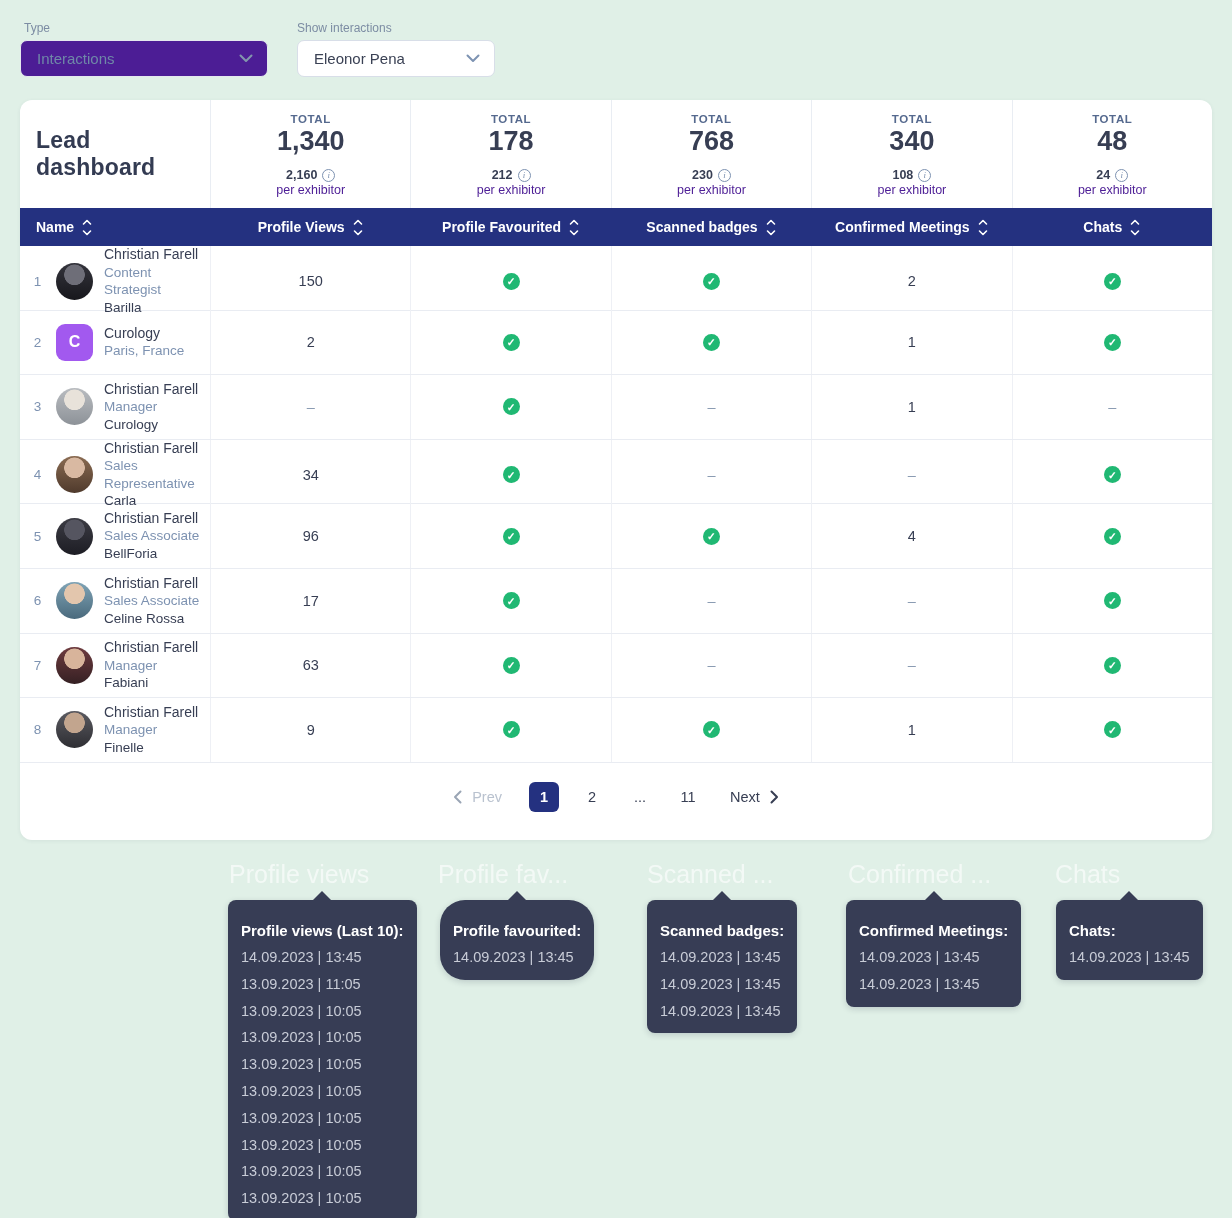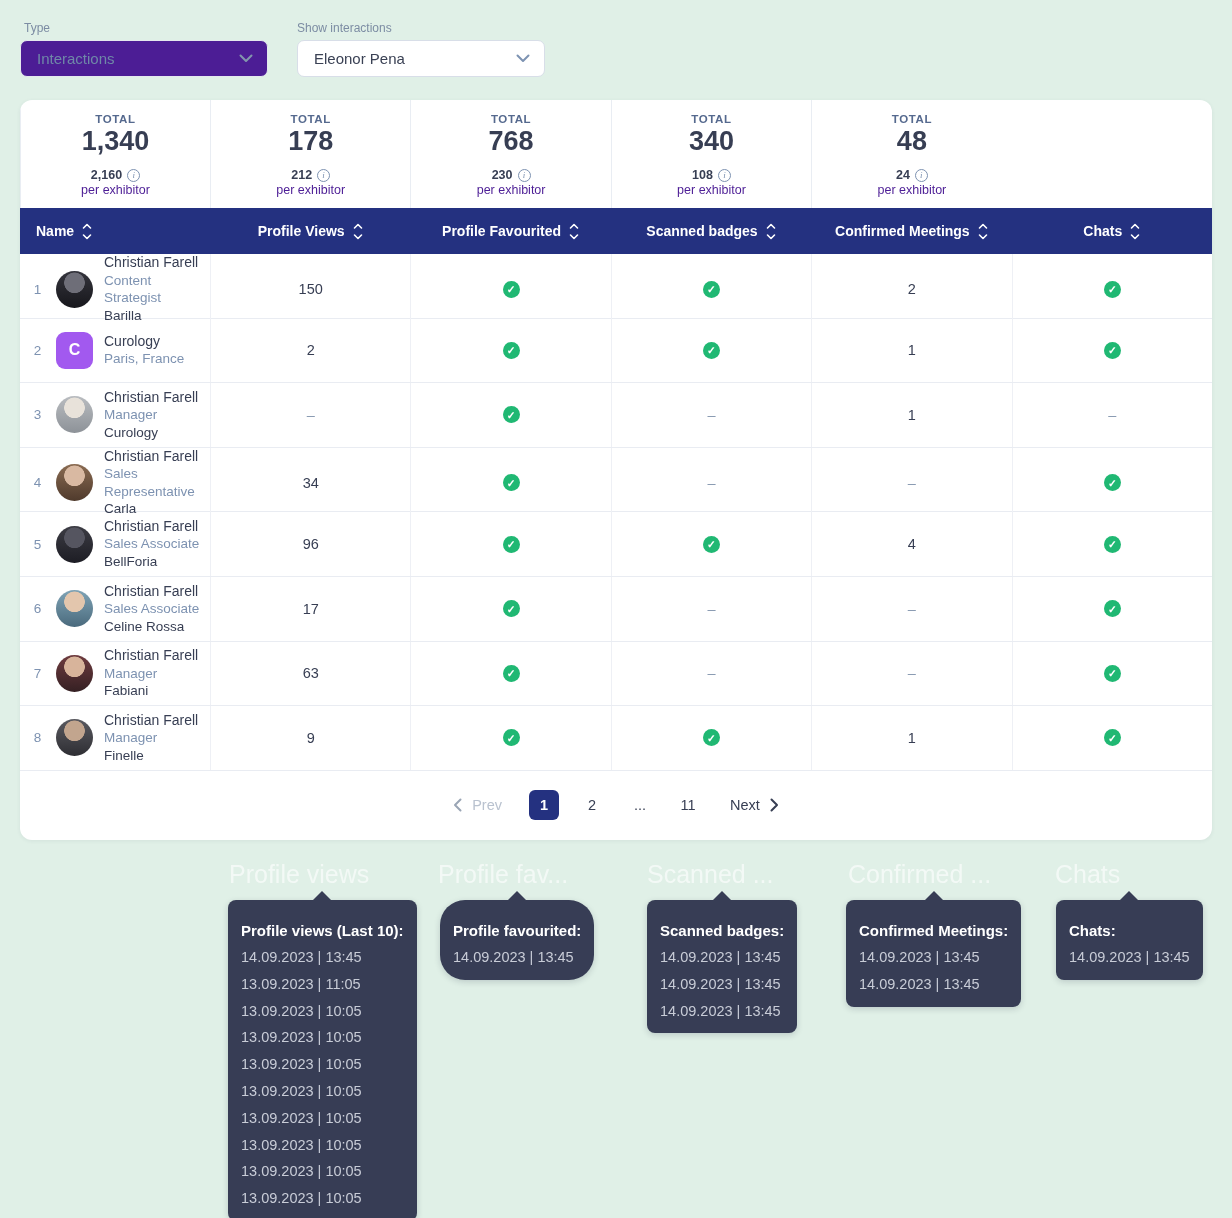--- a/index.html
+++ b/index.html
@@ -17,21 +17,21 @@
   .filter-label.show { left:297px; top:21px; }
   .select {
     position:absolute; top:40px; height:37px; border-radius:7px;
     display:flex; align-items:center; justify-content:space-between;
     padding:0 14px 0 16px; font-size:15px; cursor:pointer;
   }
   .select.disabled {
     left:20px; width:248px; background:#4c1d95; border:1px solid #e4e8ee; color:#6f88a8;
   }
   .select.normal {
-    left:297px; width:248px; background:#ffffff; border:1px solid #d8dee8; color:#3a4154;
+    left:297px; width:198px; background:#ffffff; border:1px solid #d8dee8; color:#3a4154;
   }
   .chev { flex-shrink:0; }
   
   .card {
     position:absolute; left:20px; top:100px; width:1192px; height:740px;
     background:#fff; border-radius:12px; box-shadow:0 1px 4px rgba(40,60,90,.07);
     overflow:hidden;
   }
   .stats { display:grid; grid-template-columns:190px repeat(5,1fr); height:108px; }
   .title-cell { display:flex; align-items:center; padding-left:16px; }
@@ -45,21 +45,21 @@
   .stat-per { display:flex; align-items:center; gap:5px; margin-top:11px; }
   .stat-per b { font-size:12.5px; color:#373e53; }
   .info-icon {
     width:13px; height:13px; border:1px solid #7d92b1; border-radius:50%;
     color:#7d92b1; font-size:9px; display:flex; align-items:center; justify-content:center;
     font-family:"Liberation Serif", serif; font-style:italic; cursor:pointer;
   }
   .stat-per-label { font-size:12.5px; color:#4c1d95; margin-top:1px; }
   
   .thead {
-    display:grid; grid-template-columns:190px repeat(5,1fr); height:46px;
+    display:grid; grid-template-columns:190px repeat(5,1fr); height:38px;
     background:#243180; color:#fff; align-items:center;
   }
   .th { display:flex; align-items:center; justify-content:center; gap:8px;
         font-size:14px; font-weight:bold; cursor:pointer; }
   .th.name { justify-content:flex-start; padding-left:16px; }
   
   .row {
     display:grid; grid-template-columns:190px repeat(5,1fr); height:64.6px;
     border-bottom:1px solid #e9ecf2; background:#fff; cursor:pointer;
   }
@@ -136,20 +136,23 @@
 <div class="select normal">
   <span>Eleonor Pena</span>
   <svg class="chev" width="14" height="9" viewBox="0 0 14 9">
       <path d="M1.5 1.5 L7 7 L12.5 1.5" stroke="#7d93b2" stroke-width="2" fill="none" stroke-linecap="round" stroke-linejoin="round"></path>
     </svg>
 </div>
 
 <div class="card">
 
   <div class="stats">
+    <div class="title-cell">
+      <div class="page-title">Lead dashboard</div>
+    </div>
     <div class="stat">
       <div class="stat-label">TOTAL</div>
       <div class="stat-total">1,340</div>
       <div class="stat-per">
           <b>2,160</b>
           <span class="info-icon">i</span>
         </div>
       <div class="stat-per-label">per exhibitor</div>
     </div>
     <div class="stat">

